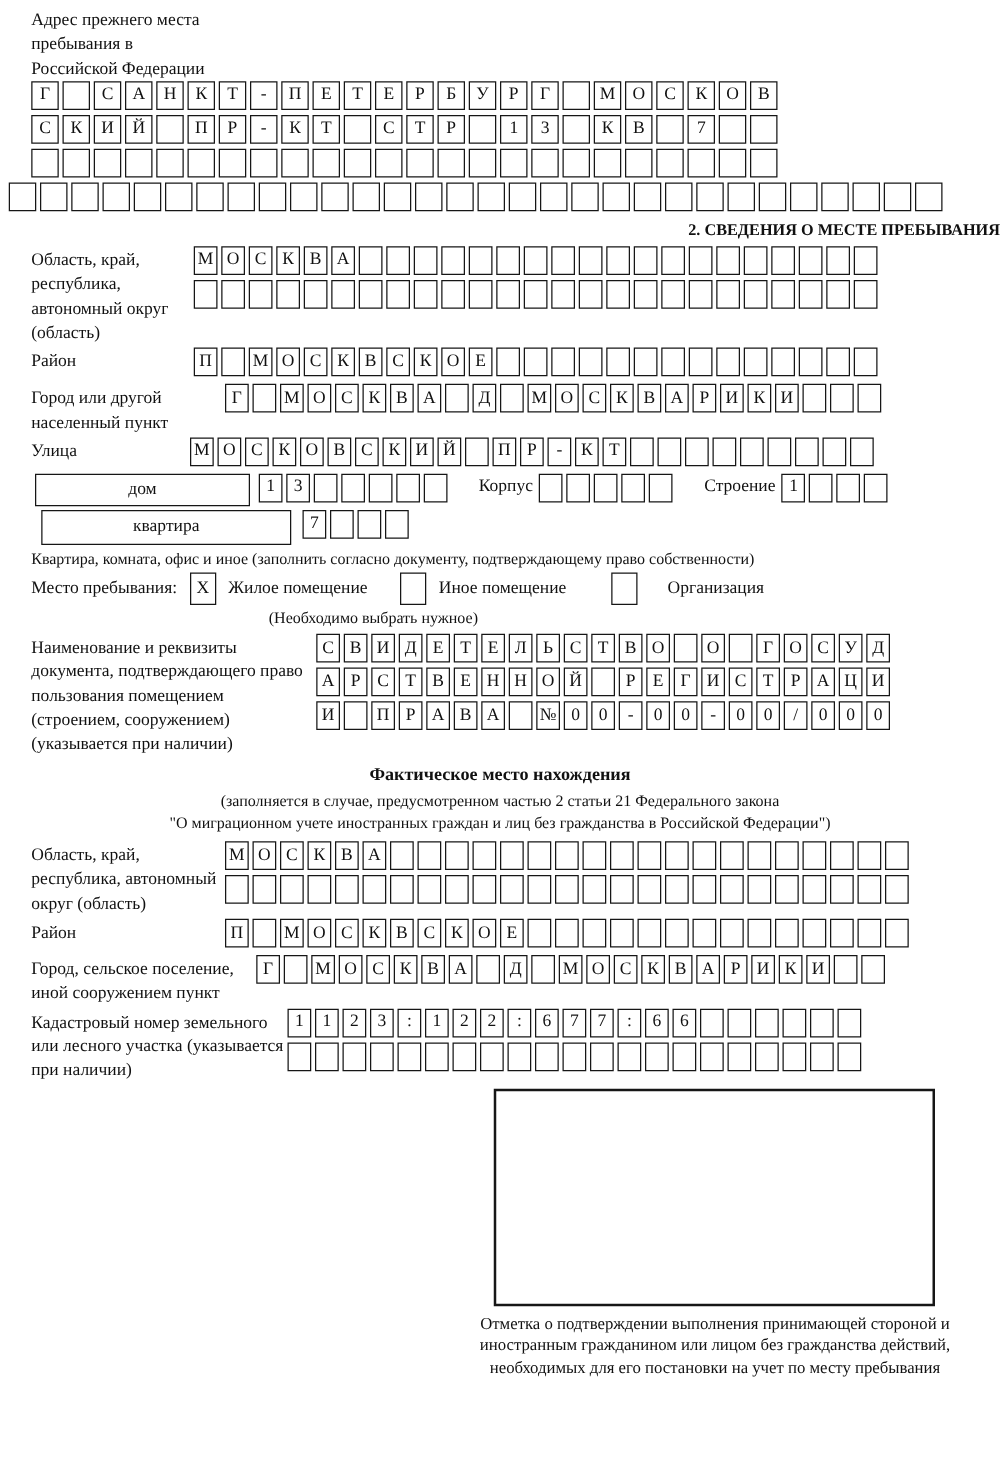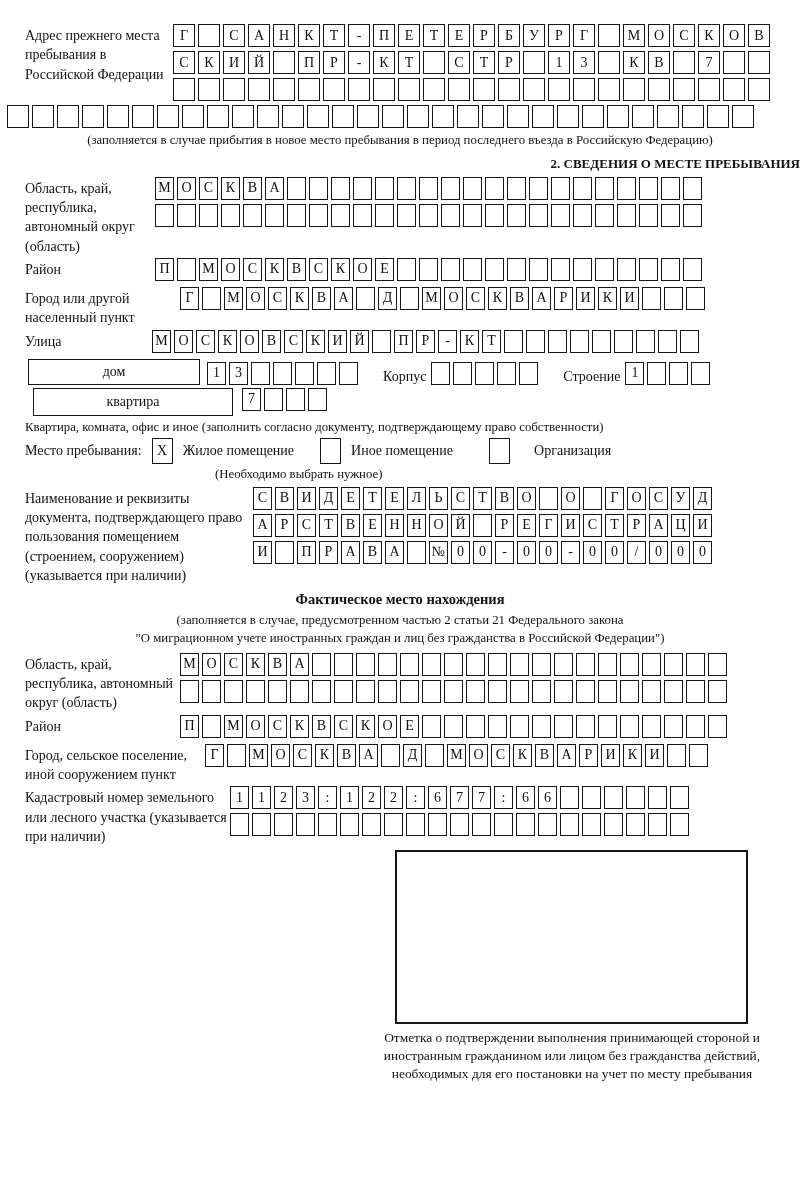--- a/index.html
+++ b/index.html
@@ -20,37 +20,37 @@
   .cell{flex:0 0 auto;box-sizing:content-box;width:17px;height:21px;border:1.6px solid #161616;
         margin-right:3px;display:inline-flex;align-items:center;justify-content:center;
         font-size:14px;line-height:1;background:#fff;}
   .lgc .cell{width:20px;height:21px;}
   .note{font-size:12.8px;line-height:1.3;}
   .center{text-align:center;}
   .noteleft{margin-left:25px;margin-bottom:3px;}
   .title{font-weight:bold;font-size:13px;text-align:right;margin:7px 0 5px 0;}
   .widebox{box-sizing:border-box;border:1.6px solid #161616;height:26px;display:flex;
            align-items:center;justify-content:center;font-size:14px;flex:0 0 auto;}
-  .domrow{margin-left:28px;margin-bottom:3px;align-items:flex-end;}
+  .domrow{margin-left:28px;margin-bottom:3px;align-items:flex-start;}
   .dombox{width:172px;margin-right:7px;}
   .kvartrow{margin-left:33px;margin-bottom:3px;margin-top:2px;align-items:flex-start;}
   .kvartbox{width:200px;margin-right:9px;height:28px;}
   .inlbl{font-size:14px;margin:0 5px 0 22px;flex:0 0 auto;padding-top:3px;}
   .resrow{align-items:center;margin-top:3px;margin-bottom:2px;}
   .reslbl,.restext{font-size:14px;flex:0 0 auto;}
   .checkbox{box-sizing:content-box;width:19px;height:24px;border:1.6px solid #161616;
             display:inline-flex;align-items:center;justify-content:center;font-size:14px;
             margin:0 10px;flex:0 0 auto;}
   .resnote{margin-left:215px;margin-bottom:4px;font-family:Liberation Serif, serif;}
   .facttitle{font-weight:bold;font-size:14.5px;text-align:center;margin:6px 0 4px 0;}
   .factnote{text-align:center;font-size:12.8px;line-height:1.35;margin-bottom:6px;}
   .bigbox{box-sizing:border-box;margin:4px 0 0 395px;width:353px;height:174px;border:2px solid #161616;}
   .bottomtext{margin:5px 0 0 383px;width:378px;text-align:center;font-size:13.4px;line-height:1.33;}
   .mb2{margin-bottom:2px;}
-  .mt12{margin-top:24px;}
+  .mt12{margin-top:5px;flex-direction:column;}
 </style>
 </head>
 <body>
 
 <div class="page">
 
 
   <div class="frow mt12">
     <div class="flabel w148">Адрес прежнего места пребывания в Российской Федерации</div>
     <div class="cellcol">
@@ -159,21 +159,20 @@
       <span class="cell"></span>
       <span class="cell"></span>
       <span class="cell"></span>
       <span class="cell"></span>
       <span class="cell"></span>
       <span class="cell"></span>
       <span class="cell"></span>
       <span class="cell"></span>
       <span class="cell"></span>
     </div>
-  <div class="note center">(заполняется в случае прибытия в новое место пребывания в период последнего въезда в Российскую Федерацию)</div>
 
   <div class="title">2. СВЕДЕНИЯ О МЕСТЕ ПРЕБЫВАНИЯ</div>
 
   <div class="frow mb2">
     <div class="flabel w130">Область, край, республика, автономный округ (область)</div>
     <div class="cellcol">
       <div class="boxrow">
           <span class="cell">М</span>
           <span class="cell">О</span>
           <span class="cell">С</span>

